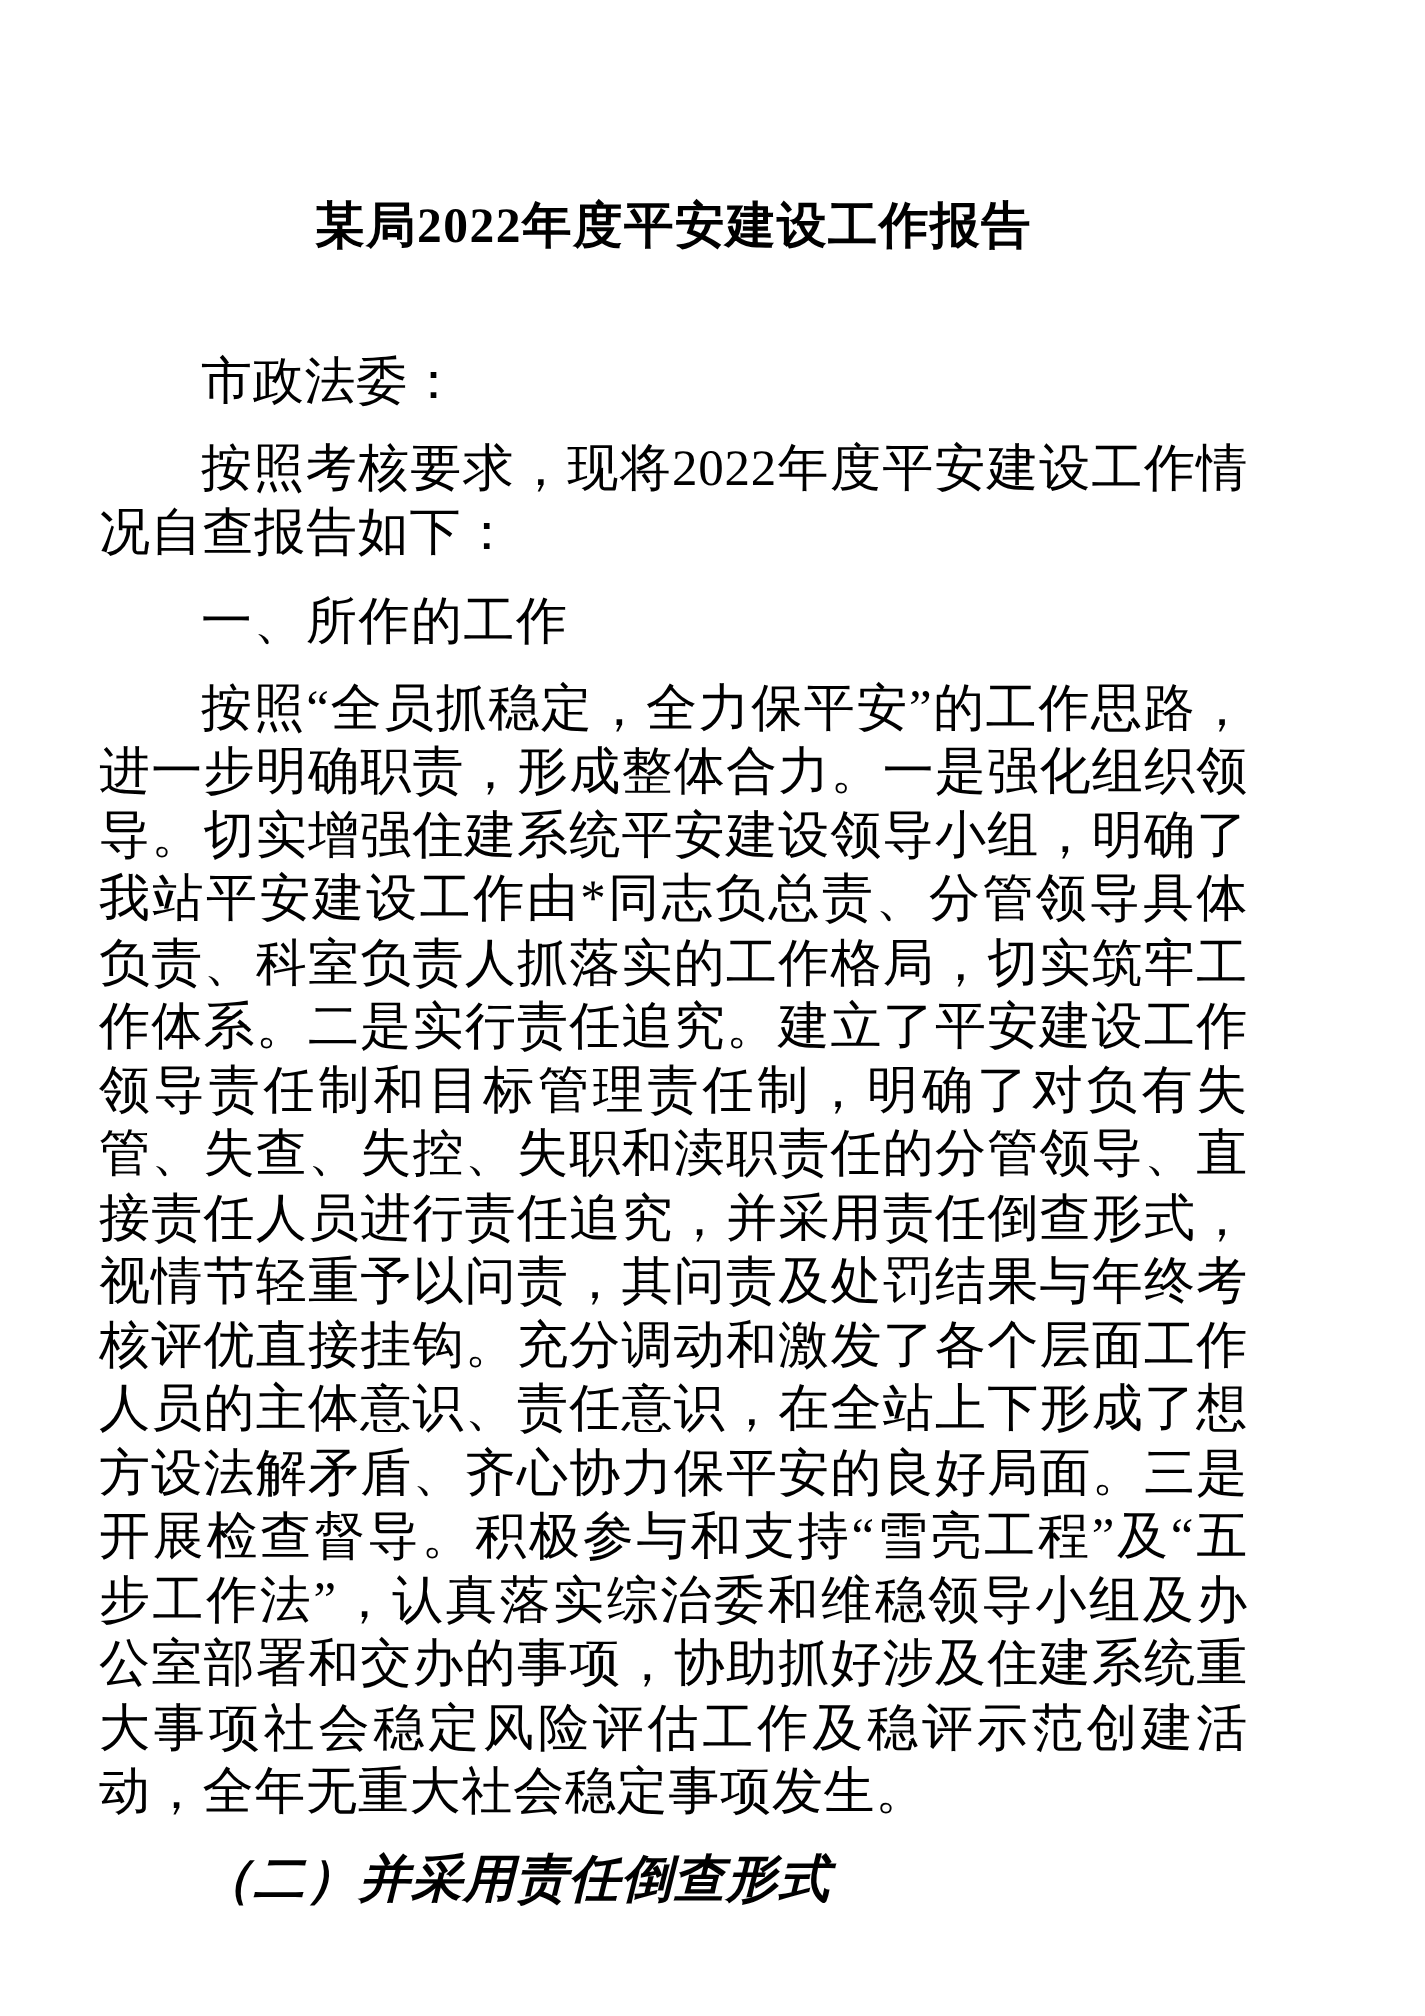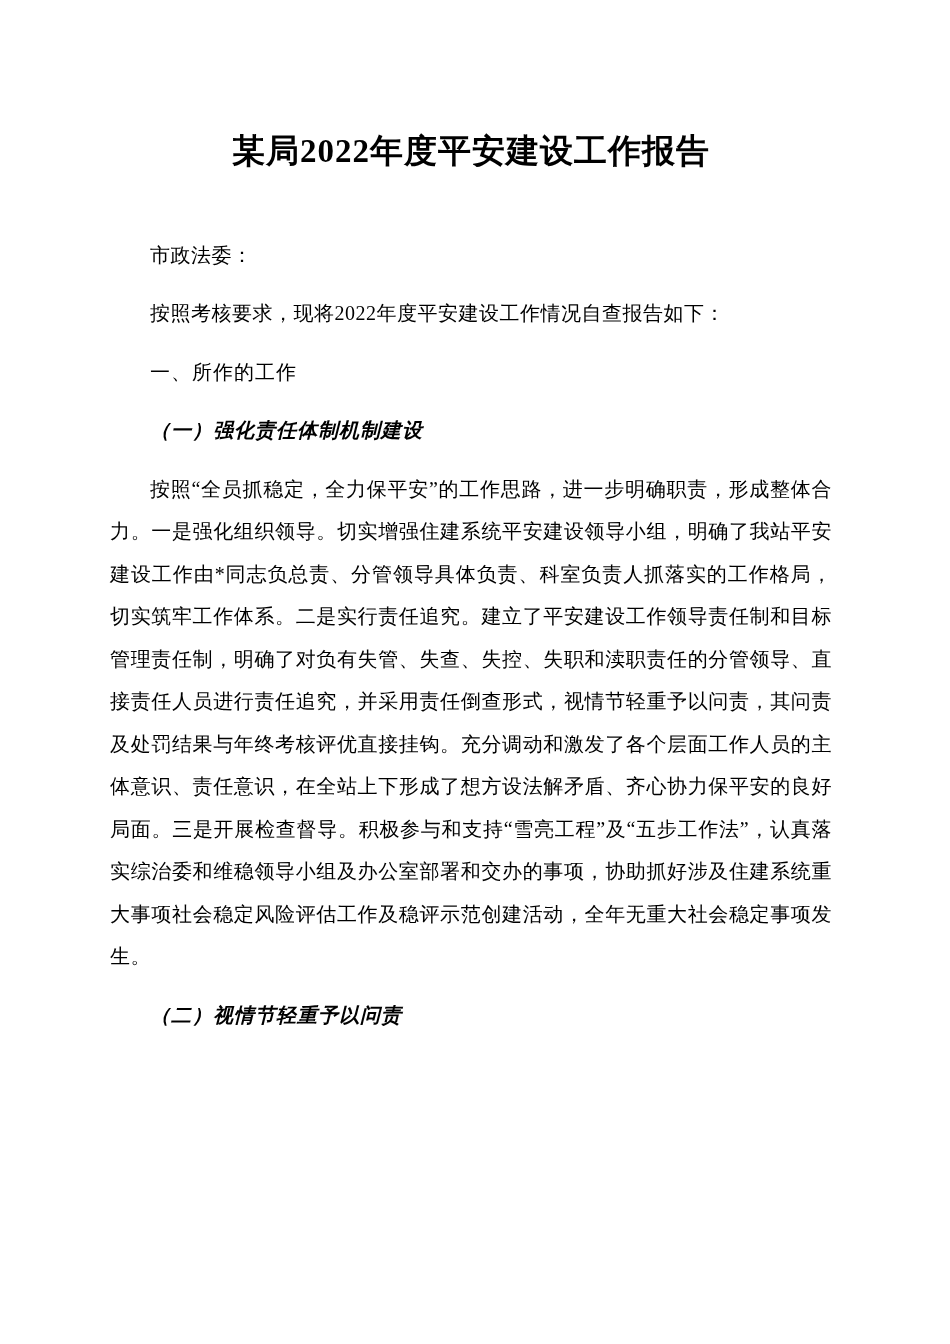--- a/index.html
+++ b/index.html
@@ -8,37 +8,37 @@
     width: 950px;
     height: 1344px;
     background: #ffffff;
     overflow: hidden;
   }
 
   .page {
     width: 950px;
     height: 1344px;
     background: #ffffff;
-    padding: 132px 118px 0 110px;
+    padding: 132px 118px 0 66px;
     font-family: "Liberation Serif", "DejaVu Serif", serif;
     color: #000000;
   }
 
   .doc-title {
     font-size: 33px;
     font-weight: bold;
     text-align: center;
     letter-spacing: 1px;
     line-height: 1.2;
     margin-bottom: 62px;
     font-family: "Liberation Serif", "DejaVu Serif", serif;
   }
 
   .para {
-    font-size: 20px;
+    font-size: 34px;
     line-height: 42.5px;
     text-indent: 2em;
     text-align: justify;
     text-justify: inter-ideograph;
     letter-spacing: 0.5px;
     font-family: "Liberation Serif", "DejaVu Serif", serif;
   }
 
   .para + .para { margin-top: 16px; }
 
@@ -59,18 +59,17 @@
 
 <div class="page">
   <h1 class="doc-title">某局2022年度平安建设工作报告</h1>
 
   <p class="para">市政法委：</p>
 
   <p class="para">按照考核要求，现将2022年度平安建设工作情况自查报告如下：</p>
 
   <p class="para heading1">一、所作的工作</p>
 
-  <p class="para heading2">（一）强化责任体制机制建设</p>
 
   <p class="para">按照“全员抓稳定，全力保平安”的工作思路，进一步明确职责，形成整体合力。一是强化组织领导。切实增强住建系统平安建设领导小组，明确了我站平安建设工作由*同志负总责、分管领导具体负责、科室负责人抓落实的工作格局，切实筑牢工作体系。二是实行责任追究。建立了平安建设工作领导责任制和目标管理责任制，明确了对负有失管、失查、失控、失职和渎职责任的分管领导、直接责任人员进行责任追究，并采用责任倒查形式，视情节轻重予以问责，其问责及处罚结果与年终考核评优直接挂钩。充分调动和激发了各个层面工作人员的主体意识、责任意识，在全站上下形成了想方设法解矛盾、齐心协力保平安的良好局面。三是开展检查督导。积极参与和支持“雪亮工程”及“五步工作法”，认真落实综治委和维稳领导小组及办公室部署和交办的事项，协助抓好涉及住建系统重大事项社会稳定风险评估工作及稳评示范创建活动，全年无重大社会稳定事项发生。</p>
 
-  <p class="para heading2">（二）视情节轻重予以问责</p>
+  <p class="para heading2">（二）并采用责任倒查形式</p>
 </div>
 
 </body></html>

